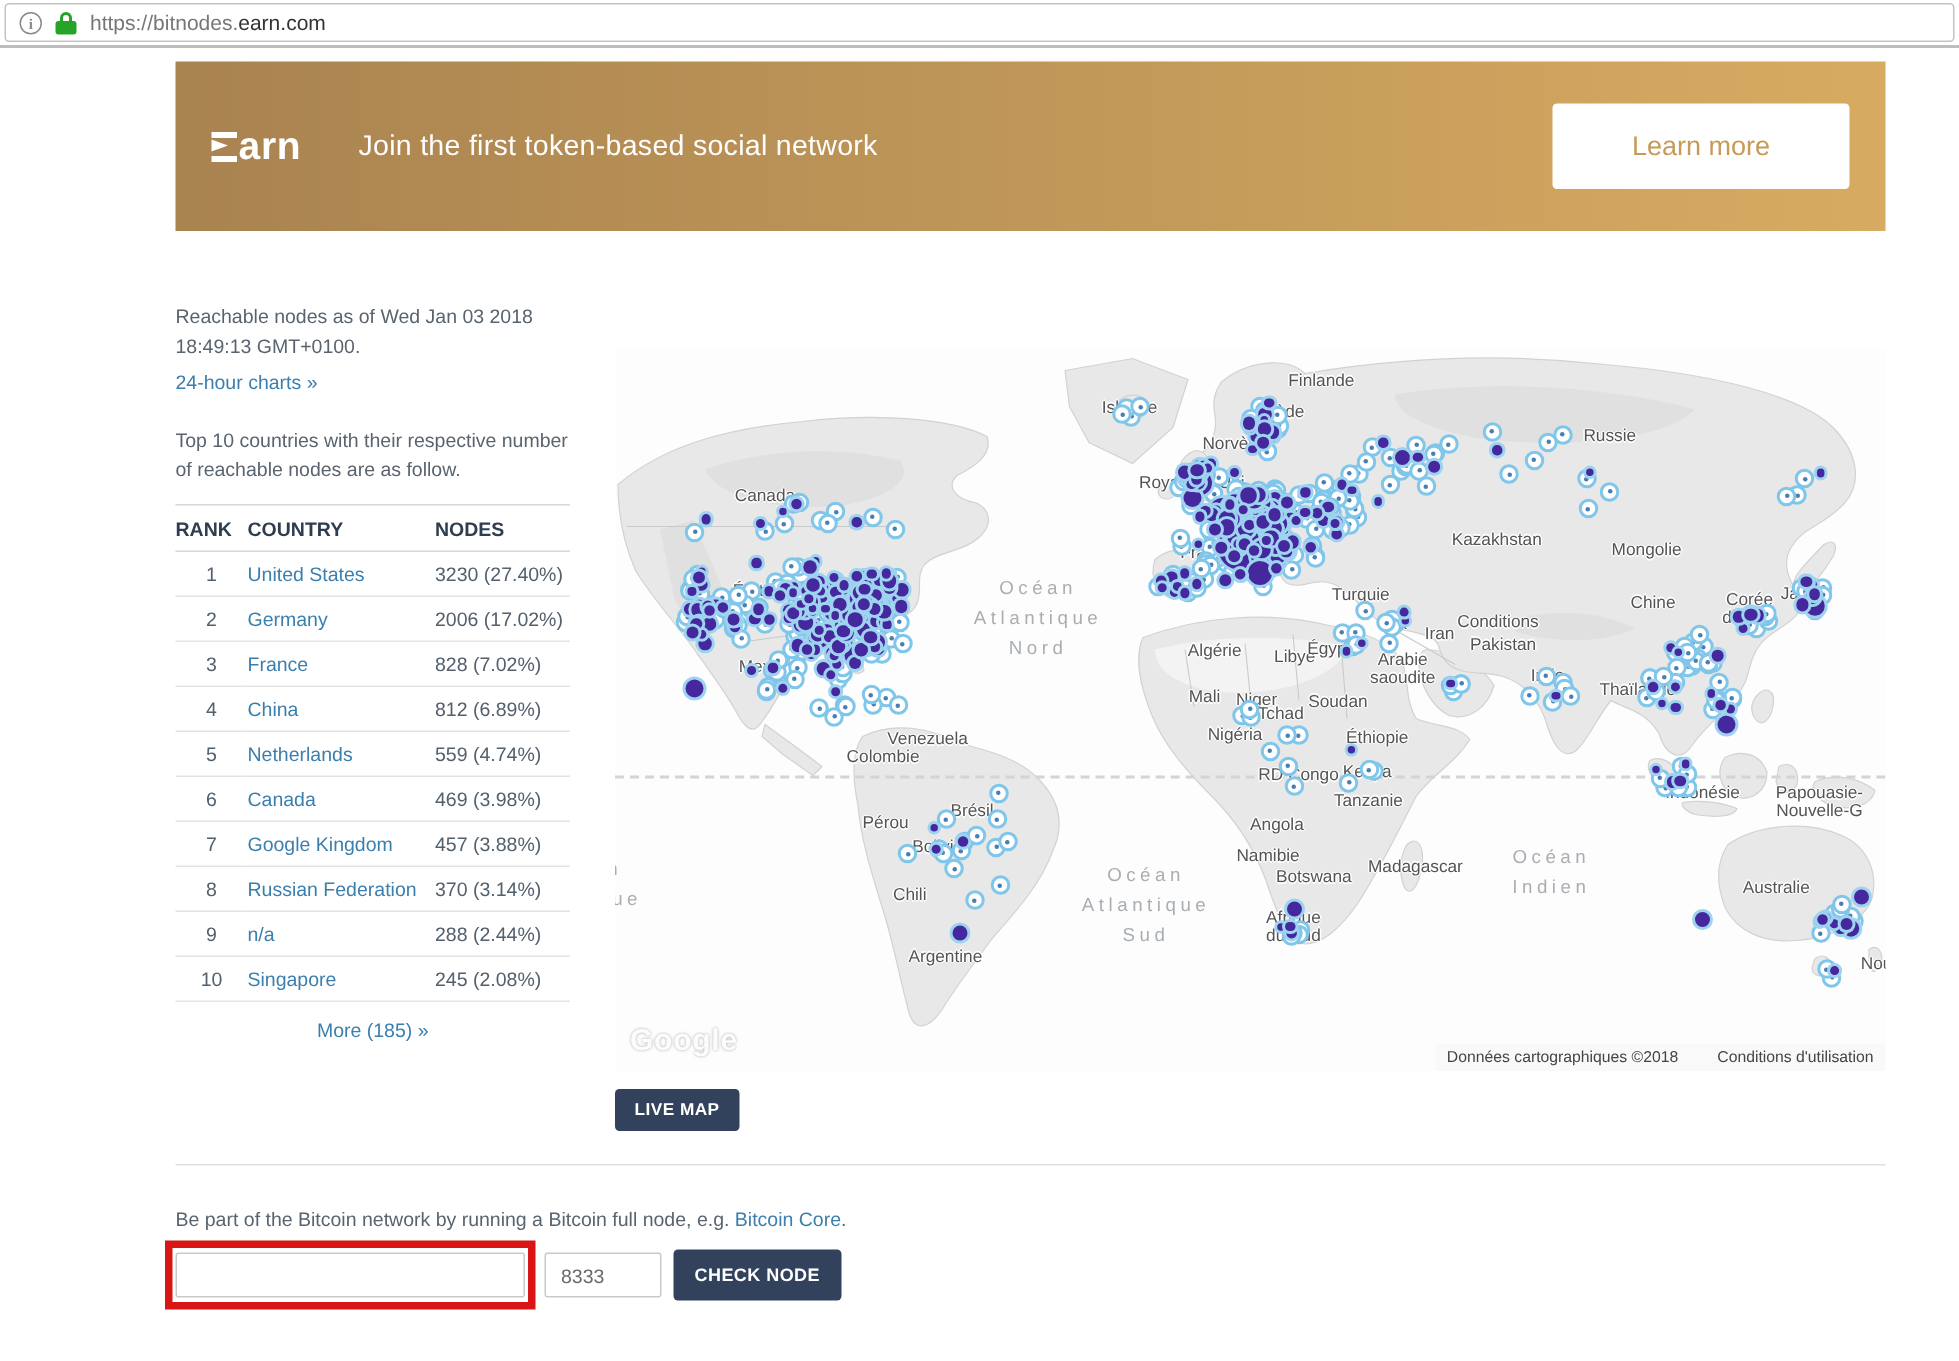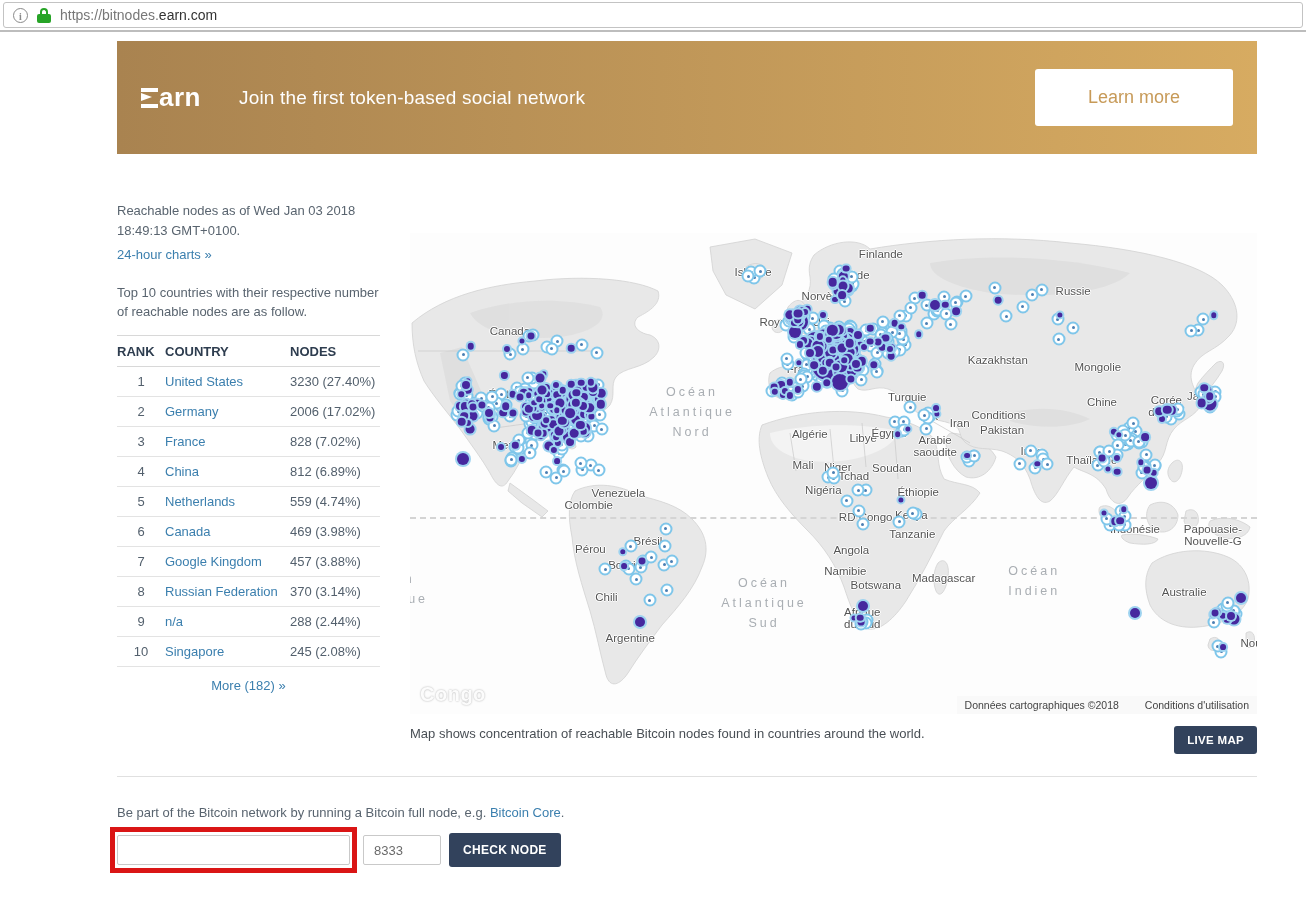--- a/index.html
+++ b/index.html
@@ -186,21 +186,21 @@
               <td class="c-country"><a href="#">n/a</a></td>
               <td class="c-nodes">288 (2.44%)</td>
             </tr>
             <tr>
               <td class="c-rank">10</td>
               <td class="c-country"><a href="#">Singapore</a></td>
               <td class="c-nodes">245 (2.08%)</td>
             </tr>
           </tbody>
       </table>
-      <a href="#" class="sb-more">More (182) »</a>
+      <a href="#" class="sb-more">More (185) »</a>
     </aside>
 
     <section class="map-col">
       <div class="map">
         <svg class="land" viewBox="0 0 847 481">
           <g fill="#e8e8e8" stroke="#d2d2d2" stroke-width="0.8">
             <path d="M300,14 L345,6 L382,20 L372,52 L345,76 L316,62 L303,38 Z"></path>
             <path d="M2,90 C35,62 80,52 125,48 C175,42 225,46 248,58 C252,70 240,78 228,84 C220,92 228,100 240,102 C250,106 252,116 244,124 C232,136 214,134 206,144 C200,152 206,162 200,172 C192,182 180,180 176,192 C172,200 168,196 163,200 L166,214 C160,220 154,210 148,206 C138,200 128,204 120,212 C112,224 106,238 98,248 C92,258 86,252 80,240 C72,226 60,210 50,196 C38,180 24,164 14,148 C6,130 2,112 2,90 Z"></path>
             <path d="M100,250 L122,266 L138,278 L132,284 L112,270 L98,258 Z"></path>
             <path d="M165,258 C185,248 210,252 228,262 C250,268 268,272 282,286 C296,300 300,316 292,334 C284,356 268,374 252,392 C240,408 228,424 218,440 C210,452 200,456 196,442 C190,420 186,398 180,378 C172,352 164,328 162,304 C158,284 158,268 165,258 Z"></path>
@@ -1161,28 +1161,27 @@
             <div class="dot-p" style="left: 96.0397%; top: 86.0894%; width: 5.87202px; height: 5.87202px;"></div>
             <div class="dot-p" style="left: 25.1314%; top: 66.2701%; width: 5.44557px; height: 5.44557px;"></div>
             <div class="dot-p" style="left: 27.4471%; top: 68.2119%; width: 6.96444px; height: 6.96444px;"></div>
             <div class="dot-p" style="left: 25.2804%; top: 69.1895%; width: 5.8162px; height: 5.8162px;"></div>
             <div class="dot-p" style="left: 57.9894%; top: 55.5558%; width: 5.1805px; height: 5.1805px;"></div>
             <div class="dot-p" style="left: 52.4521%; top: 80.1287%; width: 5.03627px; height: 5.03627px;"></div>
             <div class="dot-p" style="left: 53.2387%; top: 80.8441%; width: 6.83022px; height: 6.83022px;"></div>
             <div class="dot-p" style="left: 53.141%; top: 80.0013%; width: 6.61758px; height: 6.61758px;"></div>
             <div class="dot-p" style="left: 94.9277%; top: 17.1015%; width: 5.45448px; height: 5.45448px;"></div>
           </div>
-        <div class="google-logo">Congo</div>
+        <div class="google-logo">Google</div>
         <div class="map-attrib">
           <span>Données cartographiques ©2018</span>
           <a href="#">Conditions d'utilisation</a>
         </div>
       </div>
       <div class="map-footer">
-        <span class="map-caption">Map shows concentration of reachable Bitcoin nodes found in countries around the world.</span>
         <button class="live-map">LIVE MAP</button>
       </div>
     </section>
   </div>
 
   <hr class="divider">
 
   <div class="join">
     <div class="join-desc">
       <span>Be part of the Bitcoin network by running a Bitcoin full node, e.g. </span><a href="#">Bitcoin Core</a><span>.</span>

